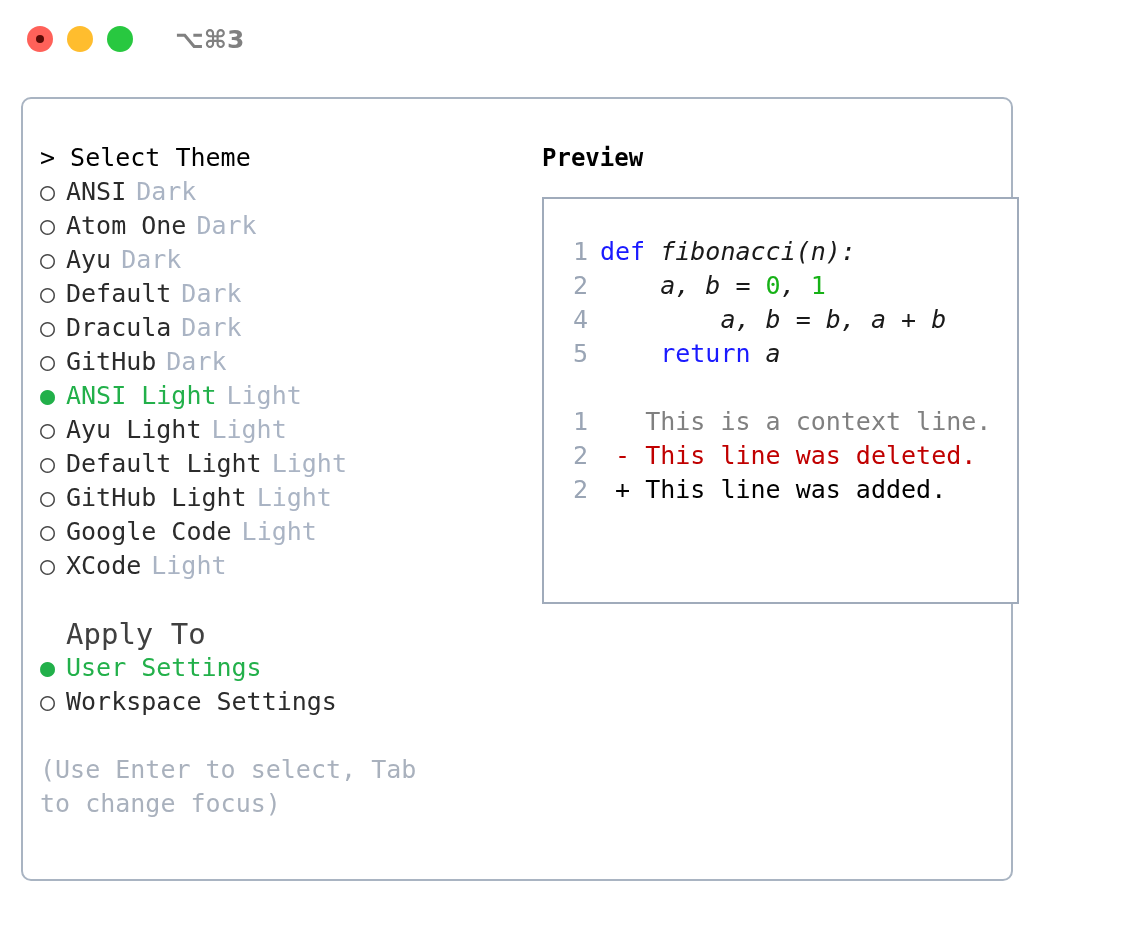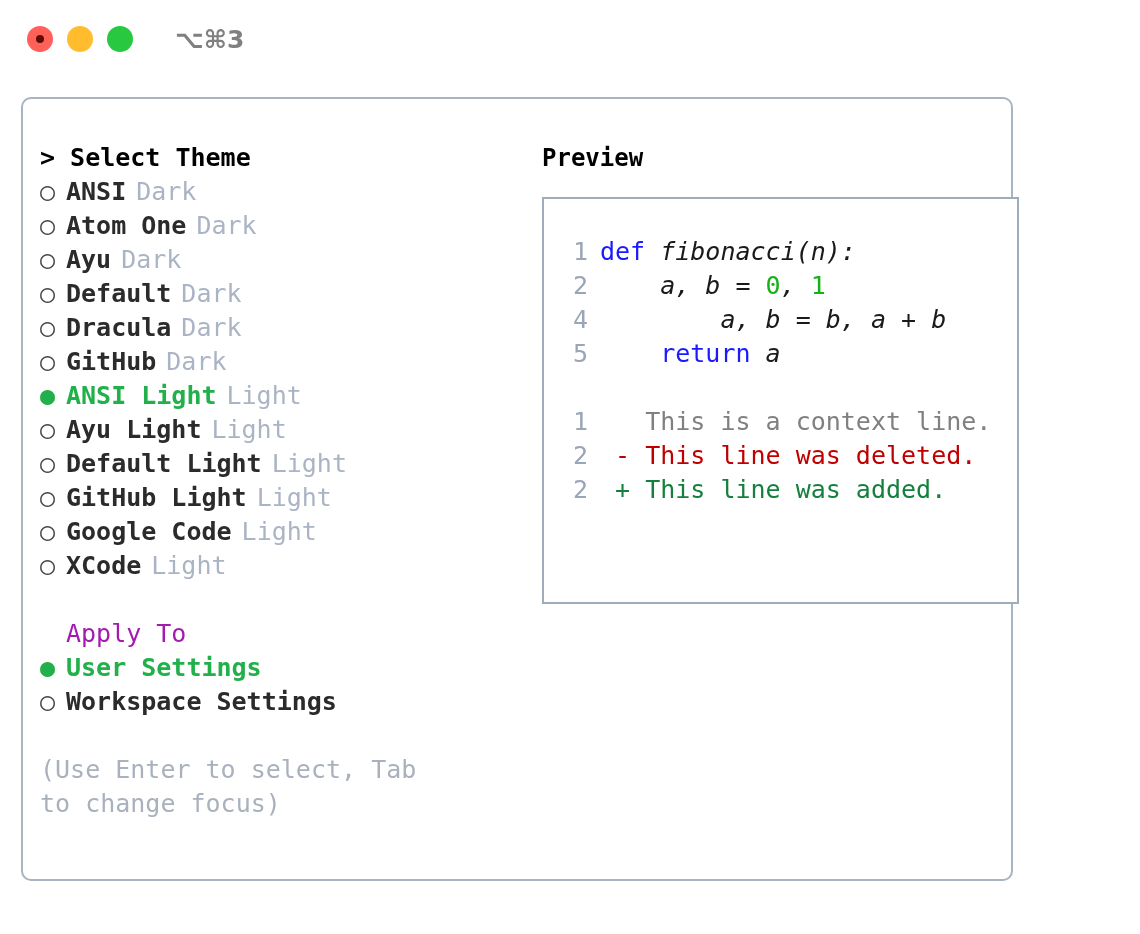--- a/index.html
+++ b/index.html
@@ -96,21 +96,21 @@
 
   
   #left-col {
     width: 480px;
     flex: 0 0 480px;
     box-sizing: border-box;
   }
 
   .section-header {
     font-size: 25px;
-    font-weight: bold;
+    font-weight: normal;
     color: #000000;
     line-height: 34px;
     white-space: pre;
   }
 
   .opt-row {
     display: flex;
     align-items: baseline;
     font-size: 25px;
     line-height: 34px;
@@ -119,32 +119,32 @@
   }
   .opt-bullet {
     display: inline-block;
     width: 26px;
     flex: 0 0 26px;
     font-size: 25px;
     line-height: 34px;
     color: #4a4a4a;
   }
   .opt-row.selected .opt-bullet { color: #22b04a; }
-  .opt-label { color: #2b2b2b; font-weight: bold; }
+  .opt-label { color: #2b2b2b; }
   .opt-row.selected .opt-label { color: #22b04a; }
   .opt-suffix {
     color: #aab4c4;
     margin-left: 10px;
   }
 
   .spacer-row { height: 34px; }
 
   .subsection-header {
-    font-size: 25px;
-    color: #a21caf;
+    font-size: 29px;
+    color: #404040;
     line-height: 34px;
     white-space: pre;
     padding-left: 26px;
   }
 
   .hint {
     font-size: 25px;
     line-height: 34px;
     color: #a9b1bd;
     width: 410px;
@@ -191,21 +191,21 @@
     margin-right: 12px;
   }
   .kw  { color: #1a1aff; }
   .fn  { color: #00c2d1; }
   .num { color: #16b116; }
   .plain { color: #1a1a1a; font-style: italic; }
 
   .diff-gap { height: 34px; }
   .diff-ctx { color: #808080; }
   .diff-del { color: #c00000; }
-  .diff-add { color: #15803d; }
+  .diff-add { color: #000000; }
 </style>
 </head>
 <body>
 
 <div id="window">
 
   <div id="titlebar">
     <div class="traffic-lights">
       <span class="light close"></span>
       <span class="light min"></span>

